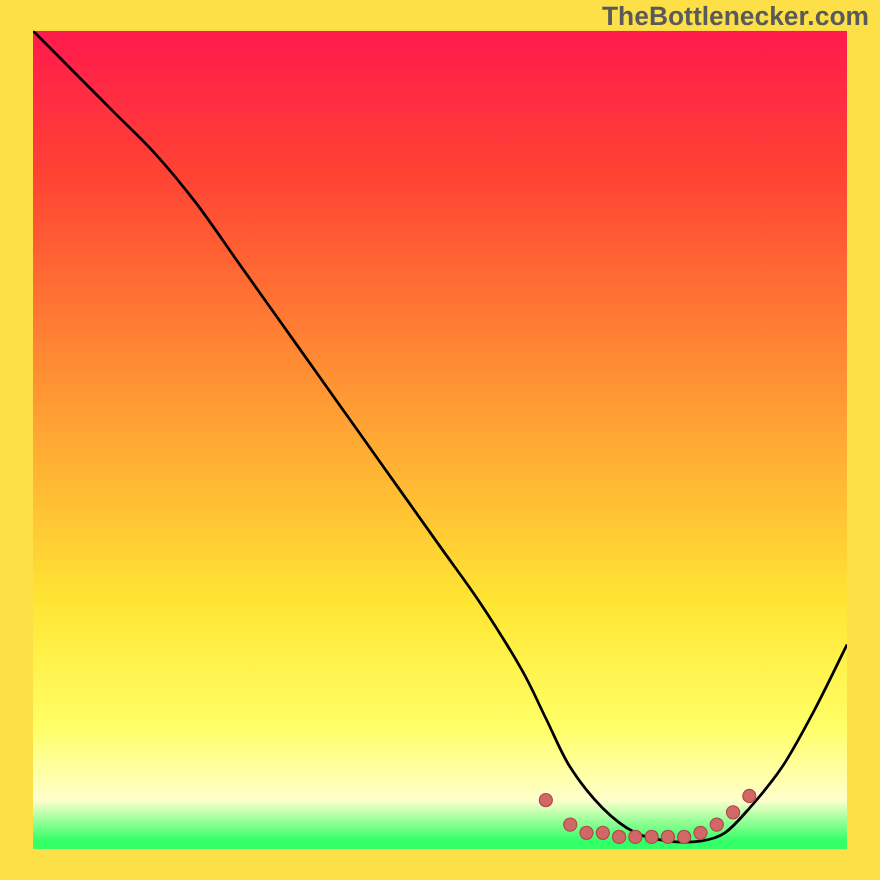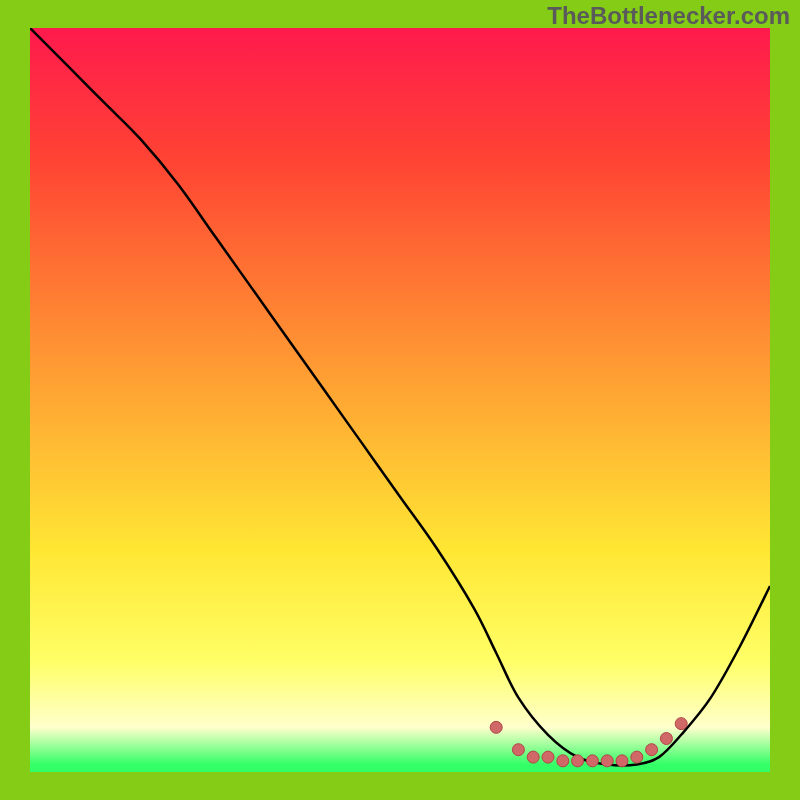--- a/index.html
+++ b/index.html
@@ -8,21 +8,21 @@
     width: 800px;
     height: 800px;
     background: #000;
     overflow: hidden;
     font-family: Arial, Helvetica, sans-serif;
   }
   .outer {
     position: relative;
     width: 800px;
     height: 800px;
-    background: #84cc16;
+    background: #fde047;
   }
   .attribution {
     position: absolute;
     top: 2px;
     right: 10px;
     font-size: 24px;
     font-weight: bold;
     color: #5a5a5a;
     z-index: 10;
   }

